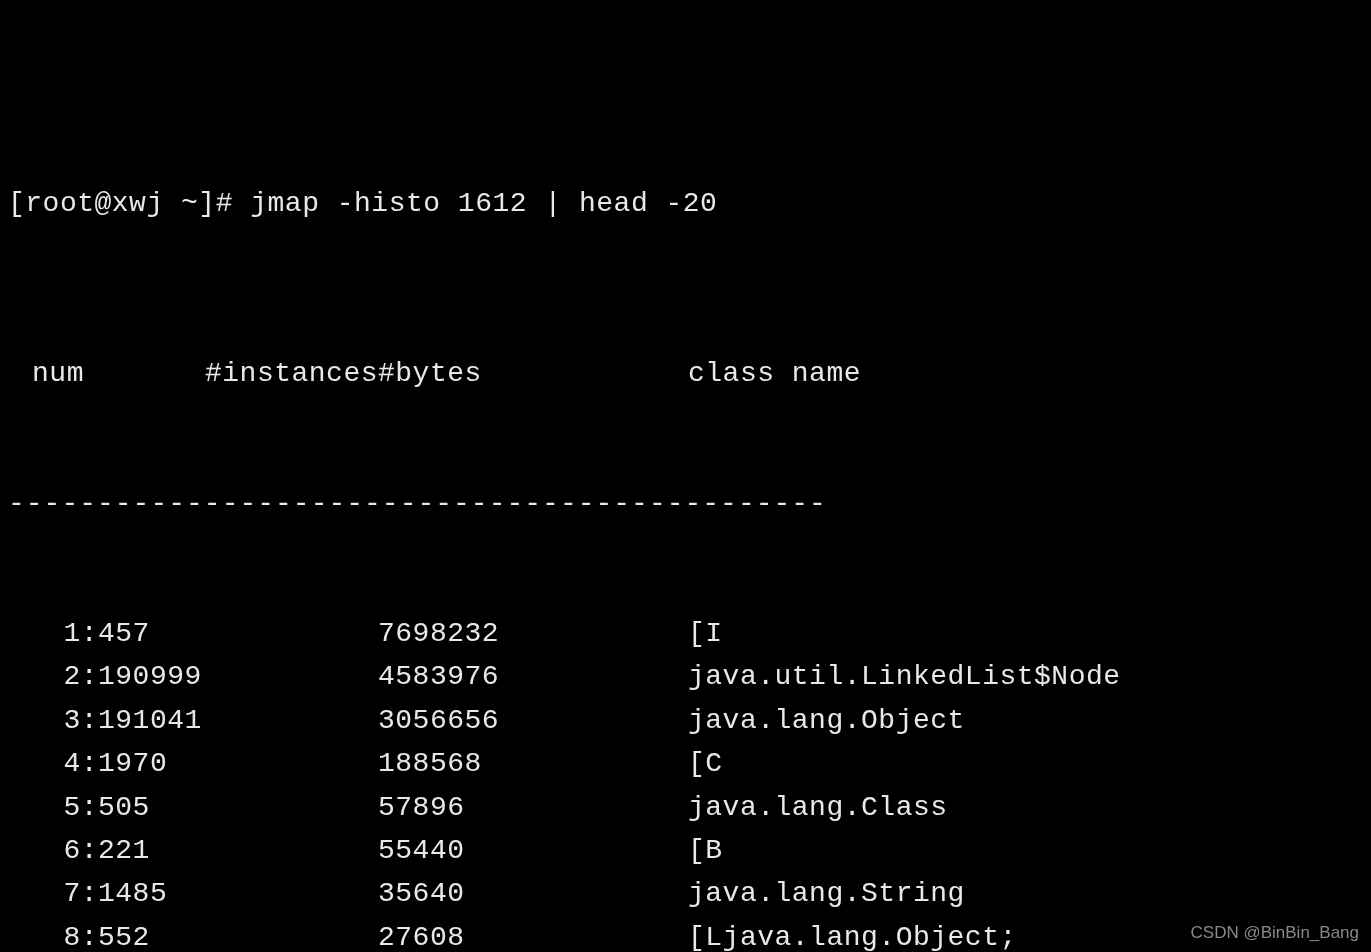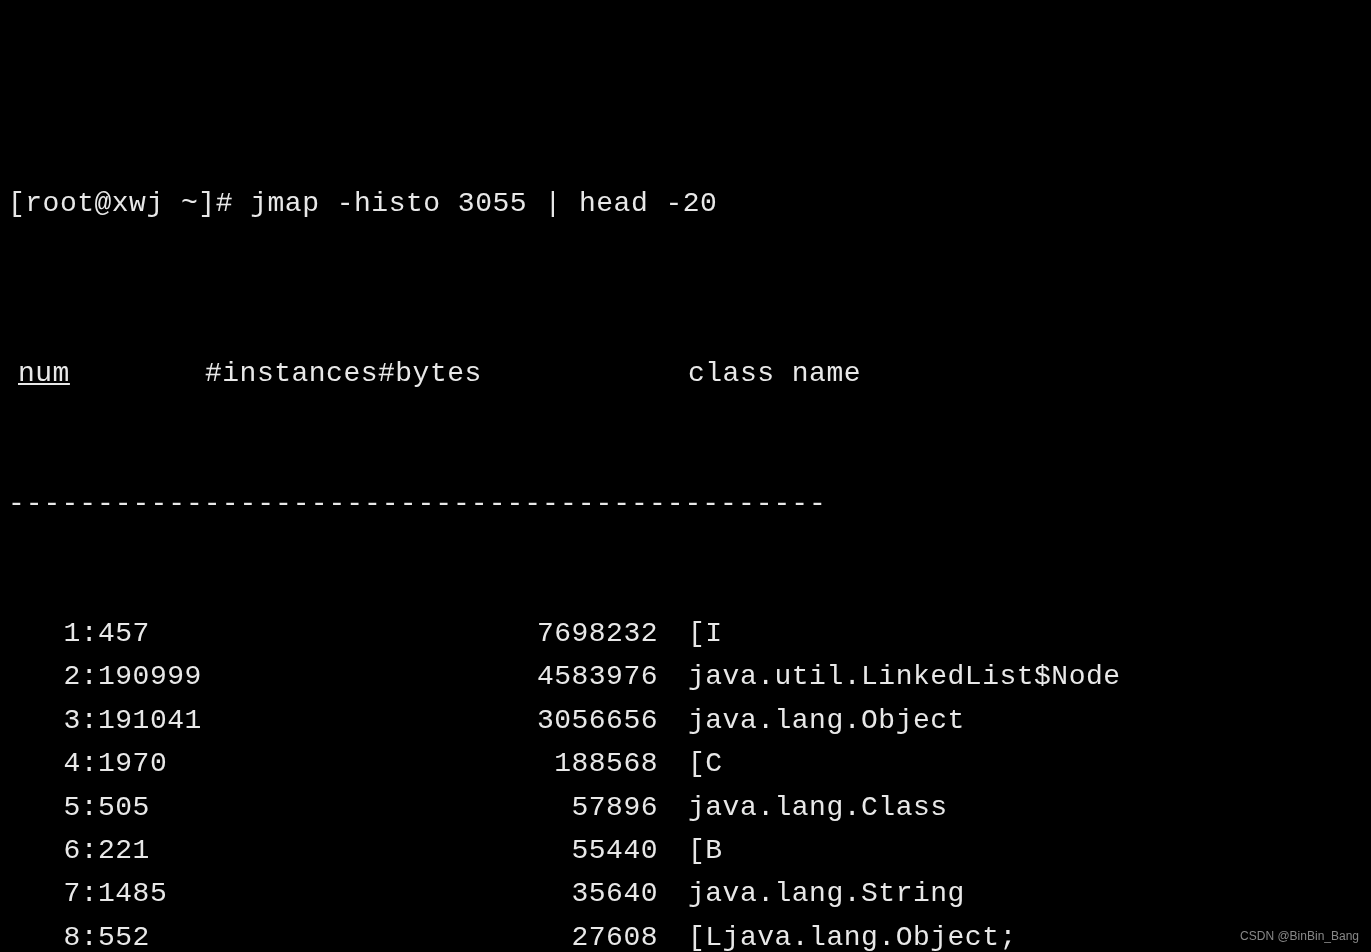--- a/index.html
+++ b/index.html
@@ -40,67 +40,66 @@
       text-align: right;
     }
     .inst-col {
       display: inline-block;
       width: 280px;
       text-align: left;
     }
     .bytes-col {
       display: inline-block;
       width: 280px;
-      text-align: right;
+      text-align: left;
     }
     .class-col {
       display: inline-block;
       padding-left: 30px;
     }
     .hdr-num {
       display: inline-block;
       width: 90px;
-      text-align: left;
+      text-align: center;
       padding-left: 10px;
-      text-decoration: underline;
     }
     .hdr-inst {
       display: inline-block;
       width: 280px;
       text-align: right;
       padding-left: 50px;
     }
     .hdr-bytes {
       display: inline-block;
       width: 280px;
       text-align: left;
     }
     .hdr-class {
       display: inline-block;
       padding-left: 30px;
     }
     .watermark {
       position: absolute;
       bottom: 6px;
       right: 12px;
-      font-size: 12px;
+      font-size: 17px;
       color: #888888;
       font-family: Arial, sans-serif;
       letter-spacing: 0;
     }
     #rows-container {
       display: block;
     }
   </style>
 </head>
 <body>
 
 
 
-<div class="prompt-line">[root@xwj ~]# jmap -histo 3055 | head -20</div>
+<div class="prompt-line">[root@xwj ~]# jmap -histo 1612 | head -20</div>
 
 <div class="header-line"><span class="hdr-num">num</span><span class="hdr-inst">#instances</span><span class="hdr-bytes">#bytes</span><span class="hdr-class">class name</span></div>
 
 <div class="divider">----------------------------------------------</div>
 
 <div id="rows-container"><div class="data-row"><span class="num-col">1:</span><span class="inst-col">457</span><span class="bytes-col">7698232</span><span class="class-col">[I</span></div><div class="data-row"><span class="num-col">2:</span><span class="inst-col">190999</span><span class="bytes-col">4583976</span><span class="class-col">java.util.LinkedList$Node</span></div><div class="data-row"><span class="num-col">3:</span><span class="inst-col">191041</span><span class="bytes-col">3056656</span><span class="class-col">java.lang.Object</span></div><div class="data-row"><span class="num-col">4:</span><span class="inst-col">1970</span><span class="bytes-col">188568</span><span class="class-col">[C</span></div><div class="data-row"><span class="num-col">5:</span><span class="inst-col">505</span><span class="bytes-col">57896</span><span class="class-col">java.lang.Class</span></div><div class="data-row"><span class="num-col">6:</span><span class="inst-col">221</span><span class="bytes-col">55440</span><span class="class-col">[B</span></div><div class="data-row"><span class="num-col">7:</span><span class="inst-col">1485</span><span class="bytes-col">35640</span><span class="class-col">java.lang.String</span></div><div class="data-row"><span class="num-col">8:</span><span class="inst-col">552</span><span class="bytes-col">27608</span><span class="class-col">[Ljava.lang.Object;</span></div></div>
 
 <div class="watermark">CSDN @BinBin_Bang</div>
 
 

